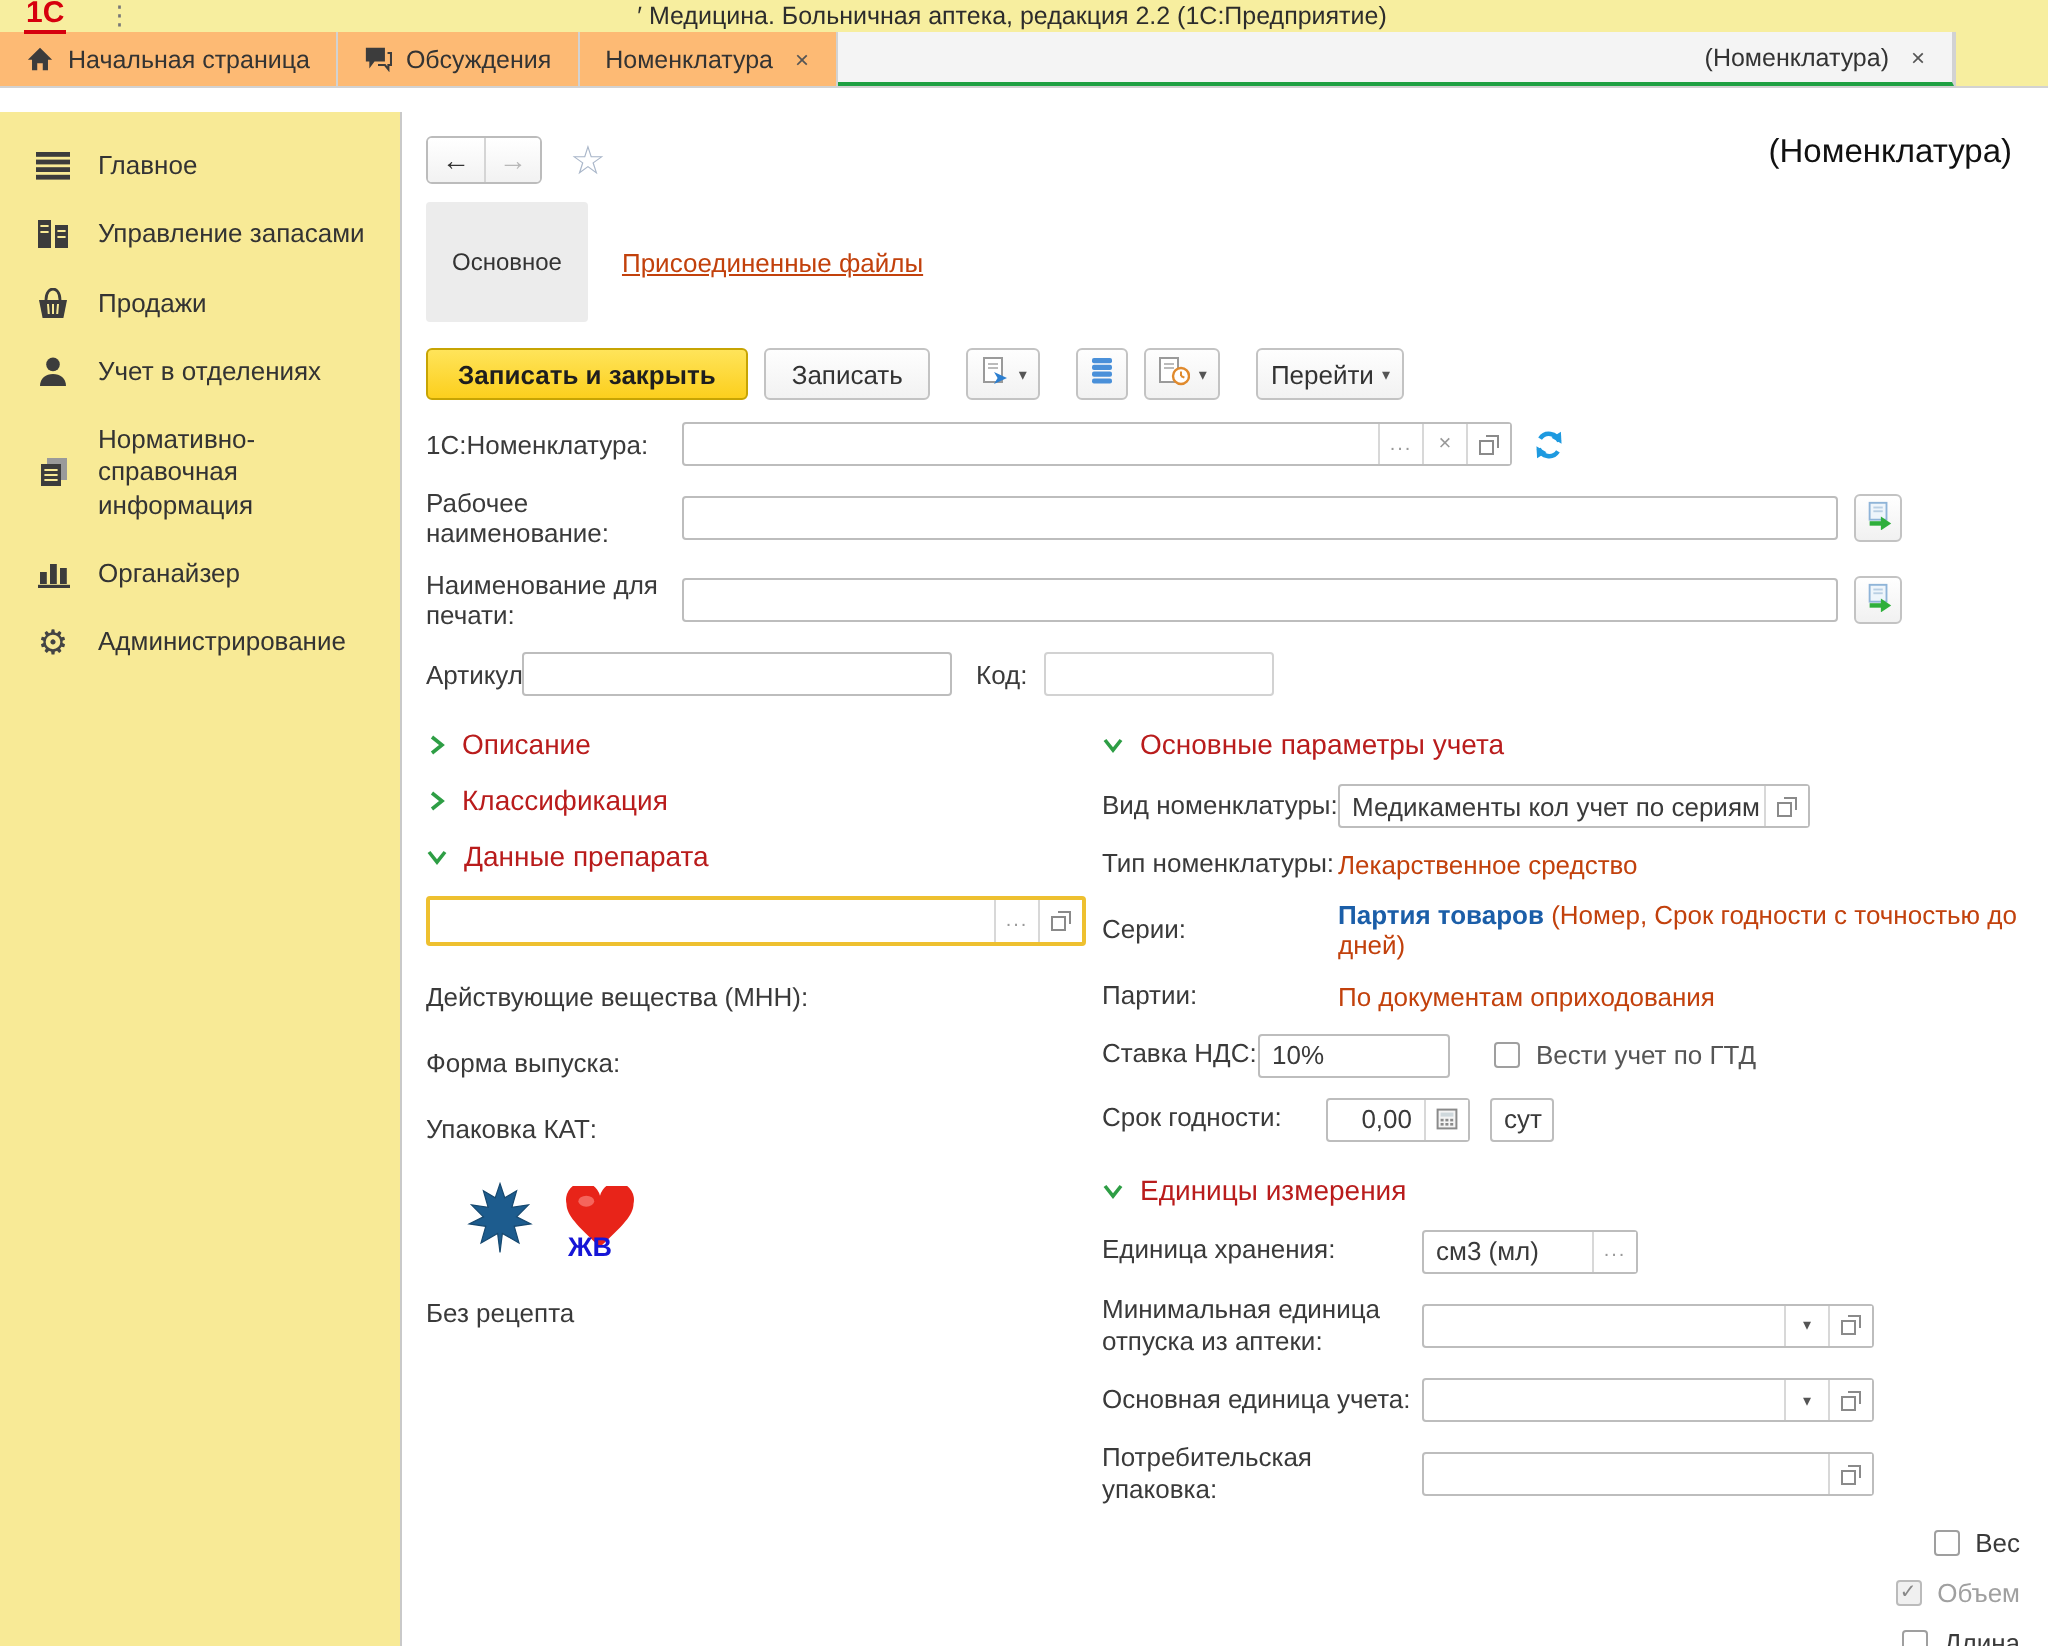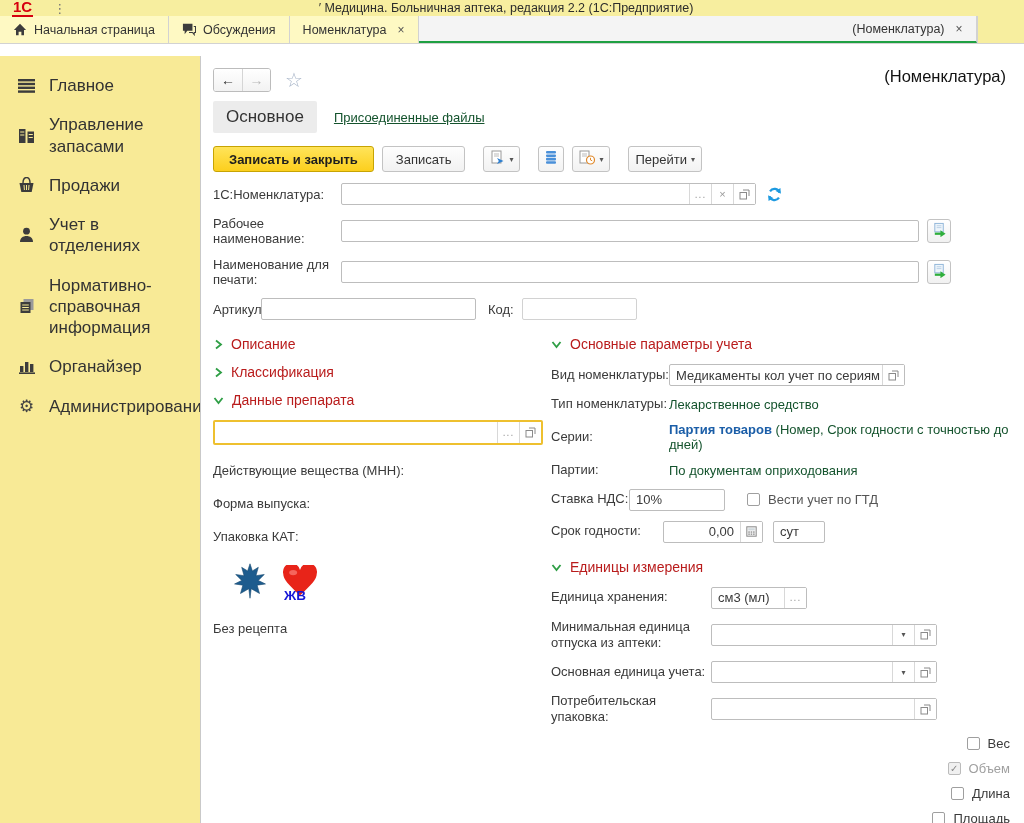--- a/index.html
+++ b/index.html
@@ -9,43 +9,43 @@
     font-family:"Liberation Sans","DejaVu Sans",sans-serif; font-size:13px; color:#3a3a3a;
     background:#fff;
   }
   
   .titlebar { height:16px; background:#f7ee9f; display:flex; align-items:center; position:relative; }
   .logo { color:#d6000e; font-weight:bold; font-size:15px; margin-left:12px; border-bottom:2px solid #d6000e; line-height:15px; padding:0 1px 1px 1px; }
   .kebab { color:#777; margin-left:20px; font-size:13px; letter-spacing:1px; }
   .win-title { position:absolute; left:0; right:12px; text-align:center; font-size:12.5px; color:#2c2c2c; pointer-events:none; }
   
   .tabbar { height:28px; background:#f2f2f2; display:flex; align-items:stretch; border-bottom:1px solid #d2d2d2; }
-  .tab { display:flex; align-items:center; gap:7px; padding:0 13px; border-right:1px solid #d2d2d2; font-size:12.5px; color:#333; background:#fef9c3; white-space:nowrap; }
+  .tab { display:flex; align-items:center; gap:7px; padding:0 13px; border-right:1px solid #d2d2d2; font-size:12.5px; color:#333; background:#fdba74; white-space:nowrap; }
   .tab .close { color:#555; font-size:12px; margin-left:4px; }
   .tab-window { width:558px; justify-content:flex-end; border-bottom:2px solid #1fa042; background:#f4f4f4; }
   .tabbar-rest { flex:1; background:#f7ee9f; border-left:1px solid #d2d2d2; }
   .tab-icon { display:inline-flex; }
   
   .sidebar { position:absolute; left:0; top:56px; bottom:0; width:200px; background:#f8ea96; padding-top:10px; }
   .side-item { display:flex; align-items:center; gap:13px; padding:9px 8px 9px 17px; cursor:default; color:#333; }
   .side-icon { width:19px; display:flex; justify-content:center; align-items:center; flex:none; }
-  .side-label { font-size:17px; line-height:1.25; }
+  .side-label { font-size:13px; line-height:1.25; }
   .gear-glyph { font-size:17px; color:#444; line-height:17px; }
   
   .main { position:absolute; left:200px; top:56px; right:0; bottom:0; background:#fff; border-left:1px solid #c9c9c9; overflow:hidden; padding-left:12px; }
   .nav-row { margin-top:9px; height:30px; display:flex; align-items:center; position:relative; }
   .nav-group { display:flex; border:1px solid #bcbcbc; border-radius:3px; overflow:hidden; background:#fff; }
   .nav-btn { width:28px; height:22px; display:flex; align-items:center; justify-content:center; font-size:14px; background:linear-gradient(#ffffff,#f2f2f2); }
   .nav-btn.back { color:#333; font-weight:bold; }
   .nav-btn.fwd { color:#b8b8b8; border-left:1px solid #d5d5d5; }
   .star { margin-left:14px; font-size:20px; color:#a9b6c9; }
   .form-title { position:absolute; right:18px; top:2px; font-size:16.5px; color:#111; }
   .subtabs { margin-top:6px; display:flex; align-items:center; gap:17px; }
-  .subtab-active { background:#ececec; padding:6px 13px; border-radius:2px; color:#333; font-size:17px; }
-  .link { color:#14532d; cursor:pointer; }
+  .subtab-active { background:#ececec; padding:23px 13px; border-radius:2px; color:#333; font-size:12px; }
+  .link { color:#c2410c; cursor:pointer; }
   .link.u { text-decoration:underline; }
   .toolbar { margin-top:13px; display:flex; align-items:center; gap:8px; }
   .btn { height:26px; display:inline-flex; align-items:center; padding:0 13px; background:linear-gradient(#fefefe,#f2f2f2); border:1px solid #c3c3c3; border-radius:3px; color:#333; font-size:13px; }
   .btn-primary { background:linear-gradient(#ffe45a,#fccf1d); border:1px solid #c7a403; font-weight:bold; color:#1e1e1e; padding:0 15px; }
   .icon-btn { padding:0 6px; gap:4px; }
   .caret { font-size:8px; color:#555; }
   .gap8 { width:2px; }
   
   .frow { display:flex; align-items:center; margin-top:11px; }
   .flabel { width:128px; flex:none; font-size:13px; }
@@ -437,55 +437,55 @@
           <span class="rlbl w78">Ставка НДС:</span>
           <div class="ig" style="width:96px;">
             <span class="ig-text">10%</span>
           </div>
           <span class="chk" style="margin-left:22px;"></span>
           <span class="chk-lbl" style="color:#555;">Вести учет по ГТД</span>
         </div>
 
         <div class="rrow">
           <span class="rlbl w112">Срок годности:</span>
-          <div class="ig" style="width:100px;justify-content:space-between;">
+          <div class="ig" style="width:72px;justify-content:space-between;">
             <span class="ig-text right">0,00</span>
             <span class="ig-btn">
                 <svg width="11" height="11" viewBox="0 0 11 11">
                   <rect x="0.8" y="0.8" width="9.4" height="9.4" fill="#f4f4f4" stroke="#8a8a8a"></rect>
                   <rect x="2.3" y="2.3" width="6.4" height="2" fill="#cfd8dc"></rect>
                   <g fill="#8a8a8a">
                     <rect x="2.3" y="5.4" width="1.5" height="1.3"></rect>
                     <rect x="4.7" y="5.4" width="1.5" height="1.3"></rect>
                     <rect x="7.1" y="5.4" width="1.5" height="1.3"></rect>
                     <rect x="2.3" y="7.5" width="1.5" height="1.3"></rect>
                     <rect x="4.7" y="7.5" width="1.5" height="1.3"></rect>
                     <rect x="7.1" y="7.5" width="1.5" height="1.3"></rect>
                   </g>
                 </svg>
               </span>
           </div>
           <span class="unit-sep"></span>
-          <div class="ig" style="width:52px;">
+          <div class="ig" style="width:32px;">
             <span class="ig-text">сут</span>
           </div>
         </div>
 
         <div class="sec" style="margin-top:16px;">
           <span class="chev">
               <svg width="11" height="10" viewBox="0 0 11 10">
                 <path d="M1.5 3 L5.5 8 L9.5 3" fill="none" stroke="#2e9e45" stroke-width="1.8"></path>
               </svg>
             </span>
           <span>Единицы измерения</span>
         </div>
 
         <div class="rrow">
           <span class="rlbl w160">Единица хранения:</span>
-          <div class="ig" style="width:96px;">
+          <div class="ig" style="width:108px;">
             <span class="ig-text">см3 (мл)</span>
             <span class="ig-btn dots">...</span>
           </div>
         </div>
 
         <div class="rrow">
           <span class="rlbl w160">Минимальная единица отпуска из аптеки:</span>
           <div class="ig" style="width:226px;">
             <span class="ig-text"></span>
             <span class="ig-btn">

